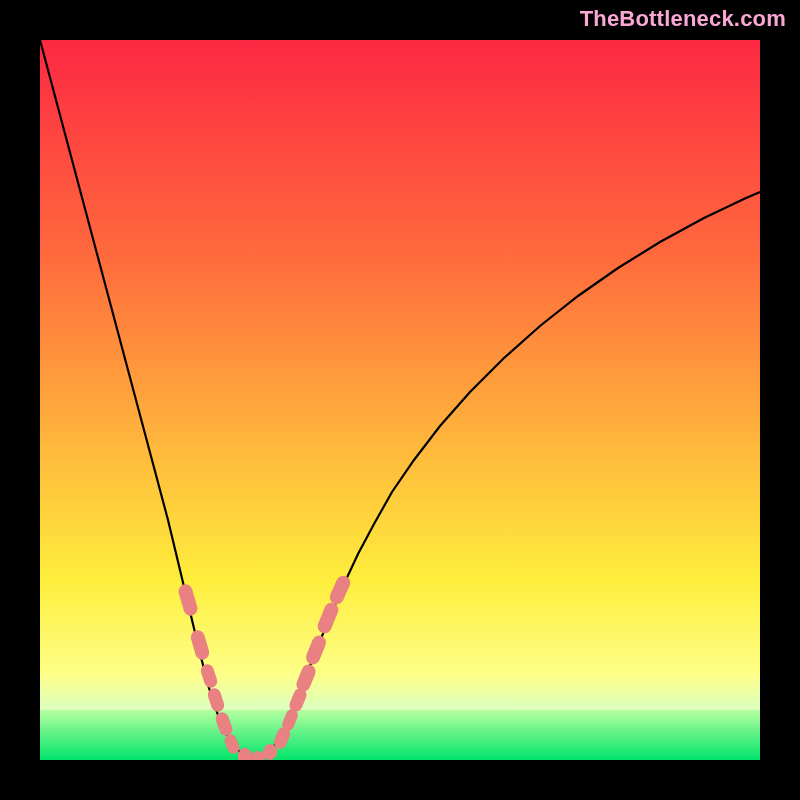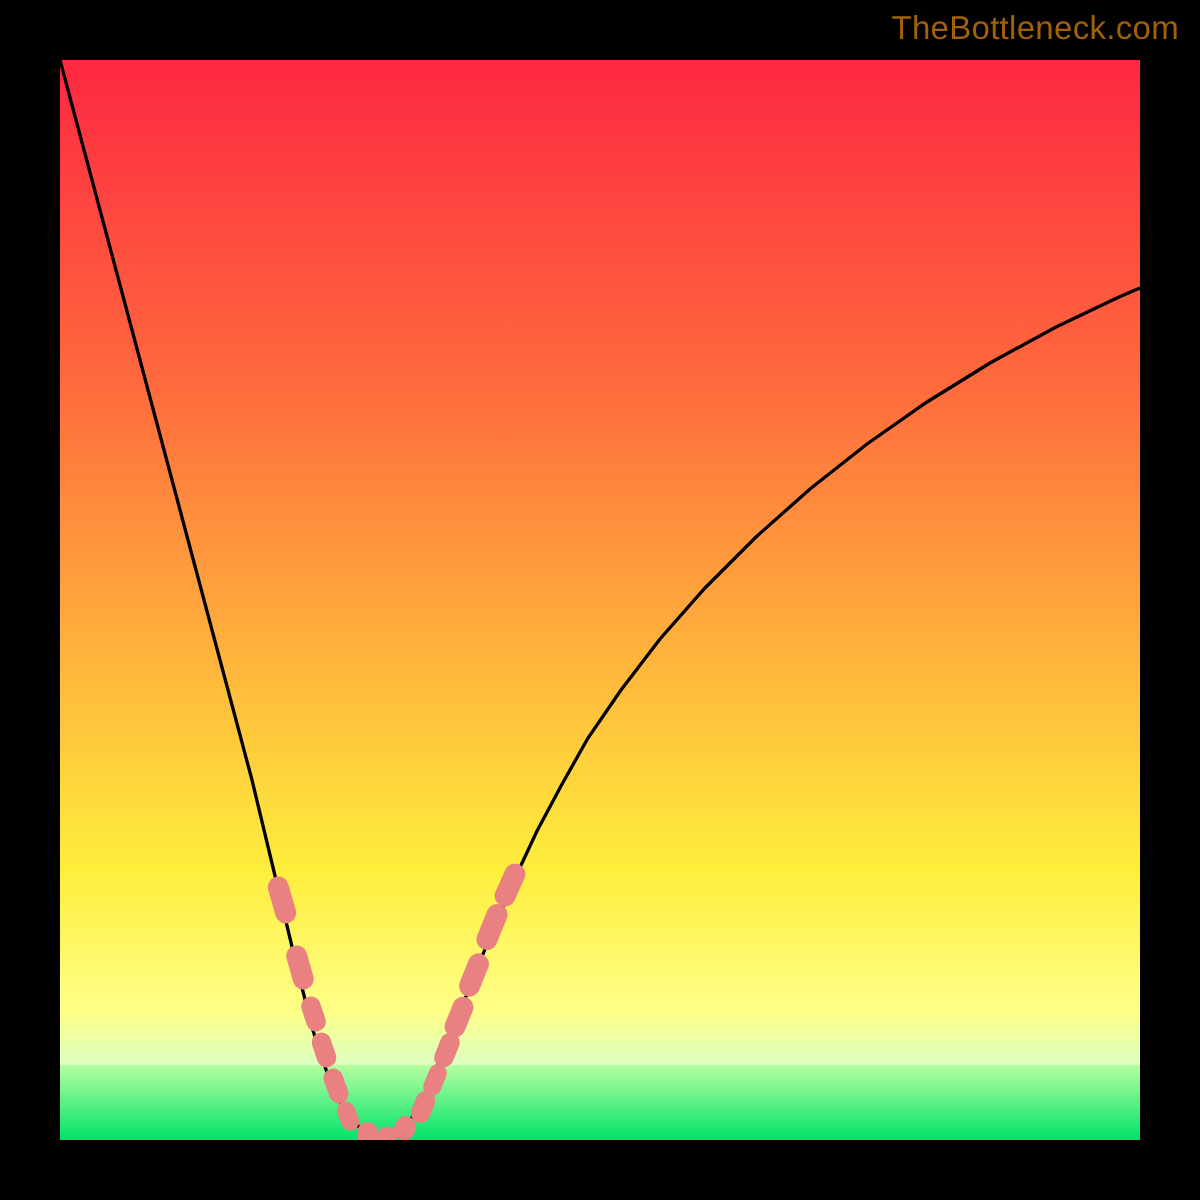--- a/index.html
+++ b/index.html
@@ -38,22 +38,22 @@
     position: absolute;
     left: 0;
     bottom: 0;
     width: 100%;
   }
   .watermark {
     position: absolute;
     top: 6px;
     right: 14px;
     font-size: 22px;
-    font-weight: 400;
-    color: #a16207;
+    font-weight: 700;
+    color: #f9a8d4;
     letter-spacing: 0.2px;
     user-select: none;
   }
   svg.curve {
     position: absolute;
     left: 0; top: 0;
     width: 100%;
     height: 100%;
   }
   .marker {

